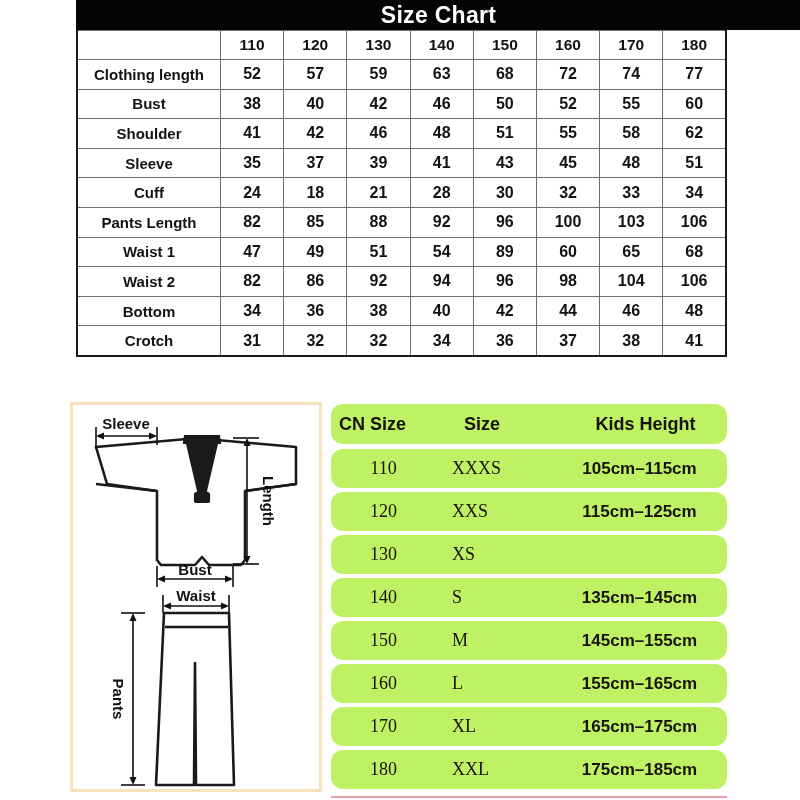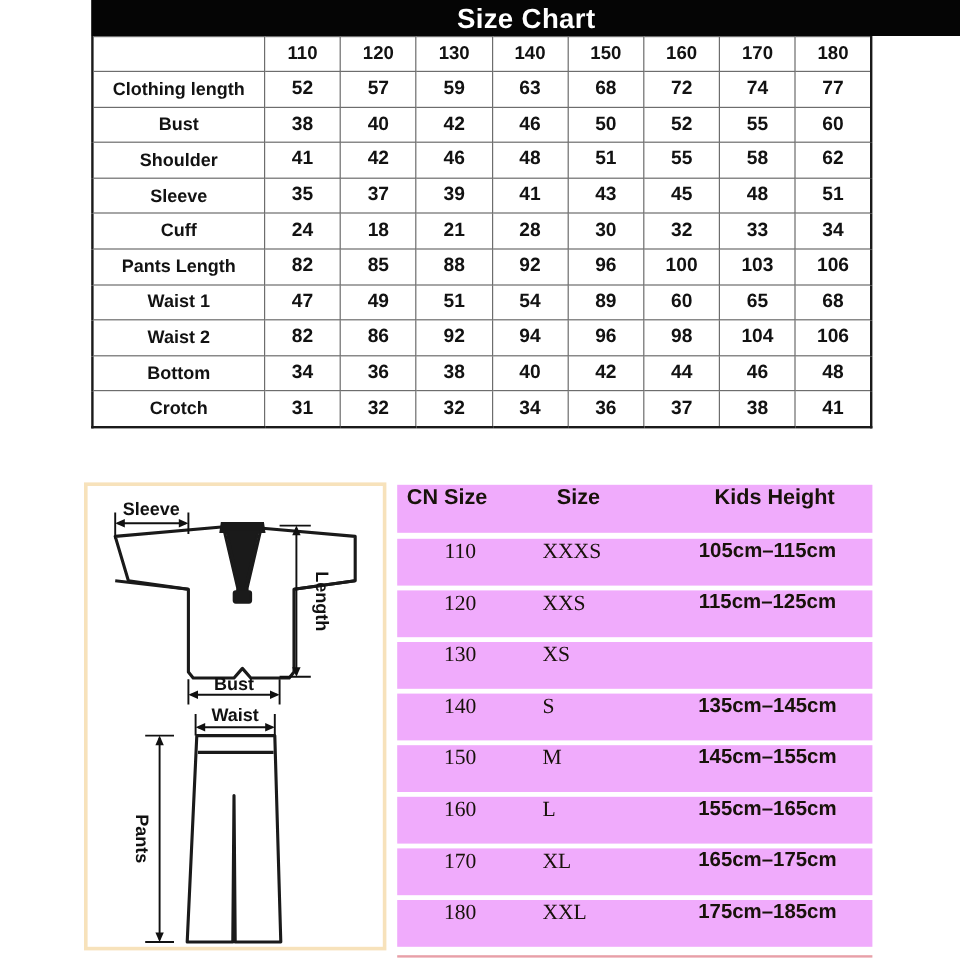--- a/index.html
+++ b/index.html
@@ -77,24 +77,26 @@
   
   #cn-table {
     position: absolute;
     left: 331px;
     top: 404px;
     width: 396px;
     height: 392px;
   }
   .cn-row {
     display: flex;
-    background: #f0abfc;
+    align-items: center;
+    background: #bef264;
     height: 39px;
     margin-bottom: 4px;
     color: #18120a;
+    border-radius: 12px;
   }
   .cn-row.header {
     height: 40px;
     margin-bottom: 5px;
   }
   .cn-row.last { margin-bottom: 0; }
   .c1 { width: 105px; text-align: center; font-size: 17px; }
   .c2 { width: 125px; text-align: left; padding-left: 16px; font-size: 17px; }
   .c3 { flex: 1; text-align: center; font-size: 17px; padding-right: 25px; }
   .cn-row.header .c1 { font-size: 18px; font-weight: bold; text-align: left; padding-left: 8px; }

